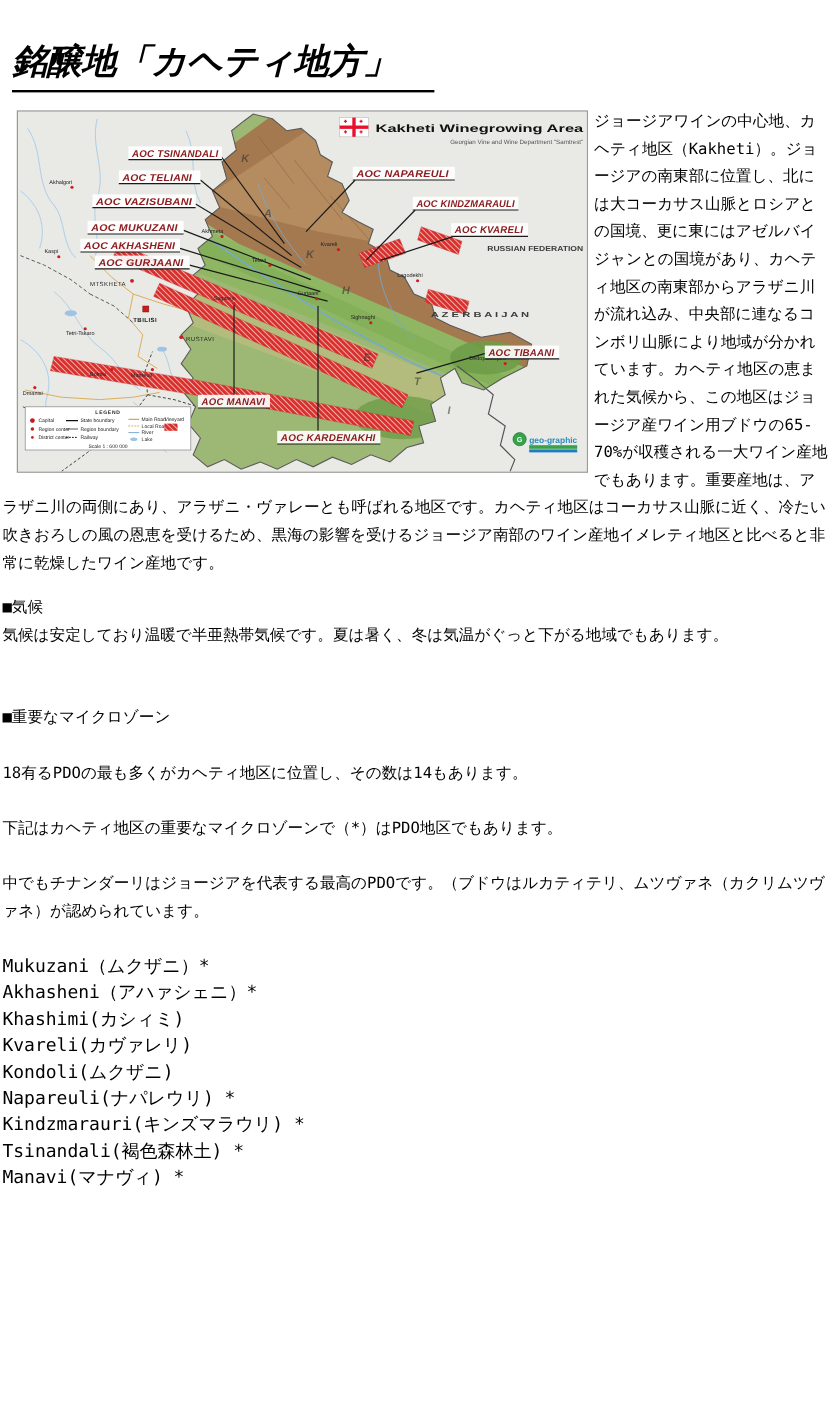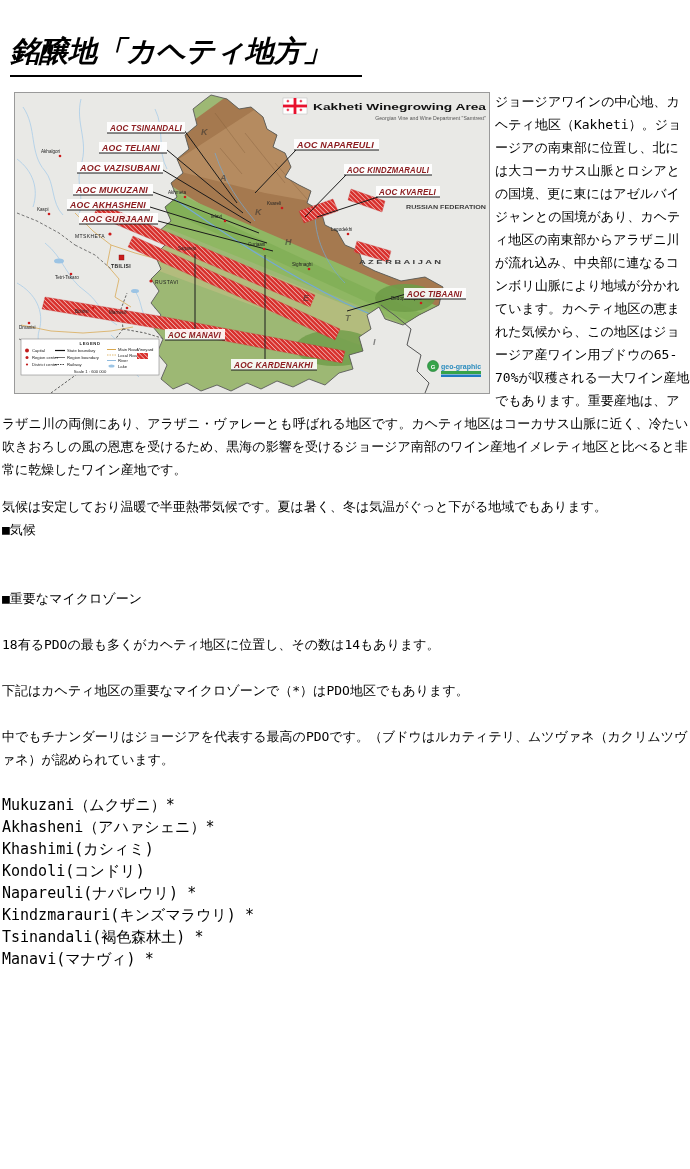--- a/index.html
+++ b/index.html
@@ -290,22 +290,22 @@
           <rect x="426" y="281.5" width="40" height="2.5" fill="#1f7ac4"></rect>
         </g>
       </svg>
     </div>
     <p class="body-text intro">ジョージアワインの中心地、カヘティ地区（Kakheti）。ジョージアの南東部に位置し、北には大コーカサス山脈とロシアとの国境、更に東にはアゼルバイジャンとの国境があり、カヘティ地区の南東部からアラザニ川が流れ込み、中央部に連なるコンボリ山脈により地域が分かれています。カヘティ地区の恵まれた気候から、この地区はジョージア産ワイン用ブドウの65-70%が収穫される一大ワイン産地でもあります。重要産地は、アラザニ川の両側にあり、アラザニ・ヴァレーとも呼ばれる地区です。カヘティ地区はコーカサス山脈に近く、冷たい吹きおろしの風の恩恵を受けるため、黒海の影響を受けるジョージア南部のワイン産地イメレティ地区と比べると非常に乾燥したワイン産地です。</p>
   </div>
 
   <div class="clear"></div>
 
   <div class="block body-text">
+    <div>■気候</div>
     <div>気候は安定しており温暖で半亜熱帯気候です。夏は暑く、冬は気温がぐっと下がる地域でもあります。</div>
-    <div>■気候</div>
   </div>
 
   <div class="gap"></div>
 
 
   <div class="gap"></div>
 
   <div class="body-text">
     <div>■重要なマイクロゾーン</div>
     <div class="gap"></div>
@@ -313,21 +313,22 @@
     <div class="gap"></div>
     <div>下記はカヘティ地区の重要なマイクロゾーンで（*）はPDO地区でもあります。</div>
     <div class="gap"></div>
     <div>中でもチナンダーリはジョージアを代表する最高のPDOです。（ブドウはルカティテリ、ムツヴァネ（カクリムツヴァネ）が認められています。</div>
   </div>
 
   <ul class="mz">
     <li>Mukuzani（ムクザニ）*</li>
     <li>Akhasheni（アハァシェニ）*</li>
     <li>Khashimi(カシィミ)</li>
-    <li>Kondoli(コンドリ)</li>
+    <li>Kvareli(カヴァレリ)</li>
+    <li>Kondoli(ムクザニ)</li>
     <li>Napareuli(ナパレウリ) *</li>
     <li>Kindzmarauri(キンズマラウリ) *</li>
     <li>Tsinandali(褐色森林土) *</li>
     <li>Manavi(マナヴィ) *</li>
 
   </ul>
 
 </div>
 
 </body></html>

